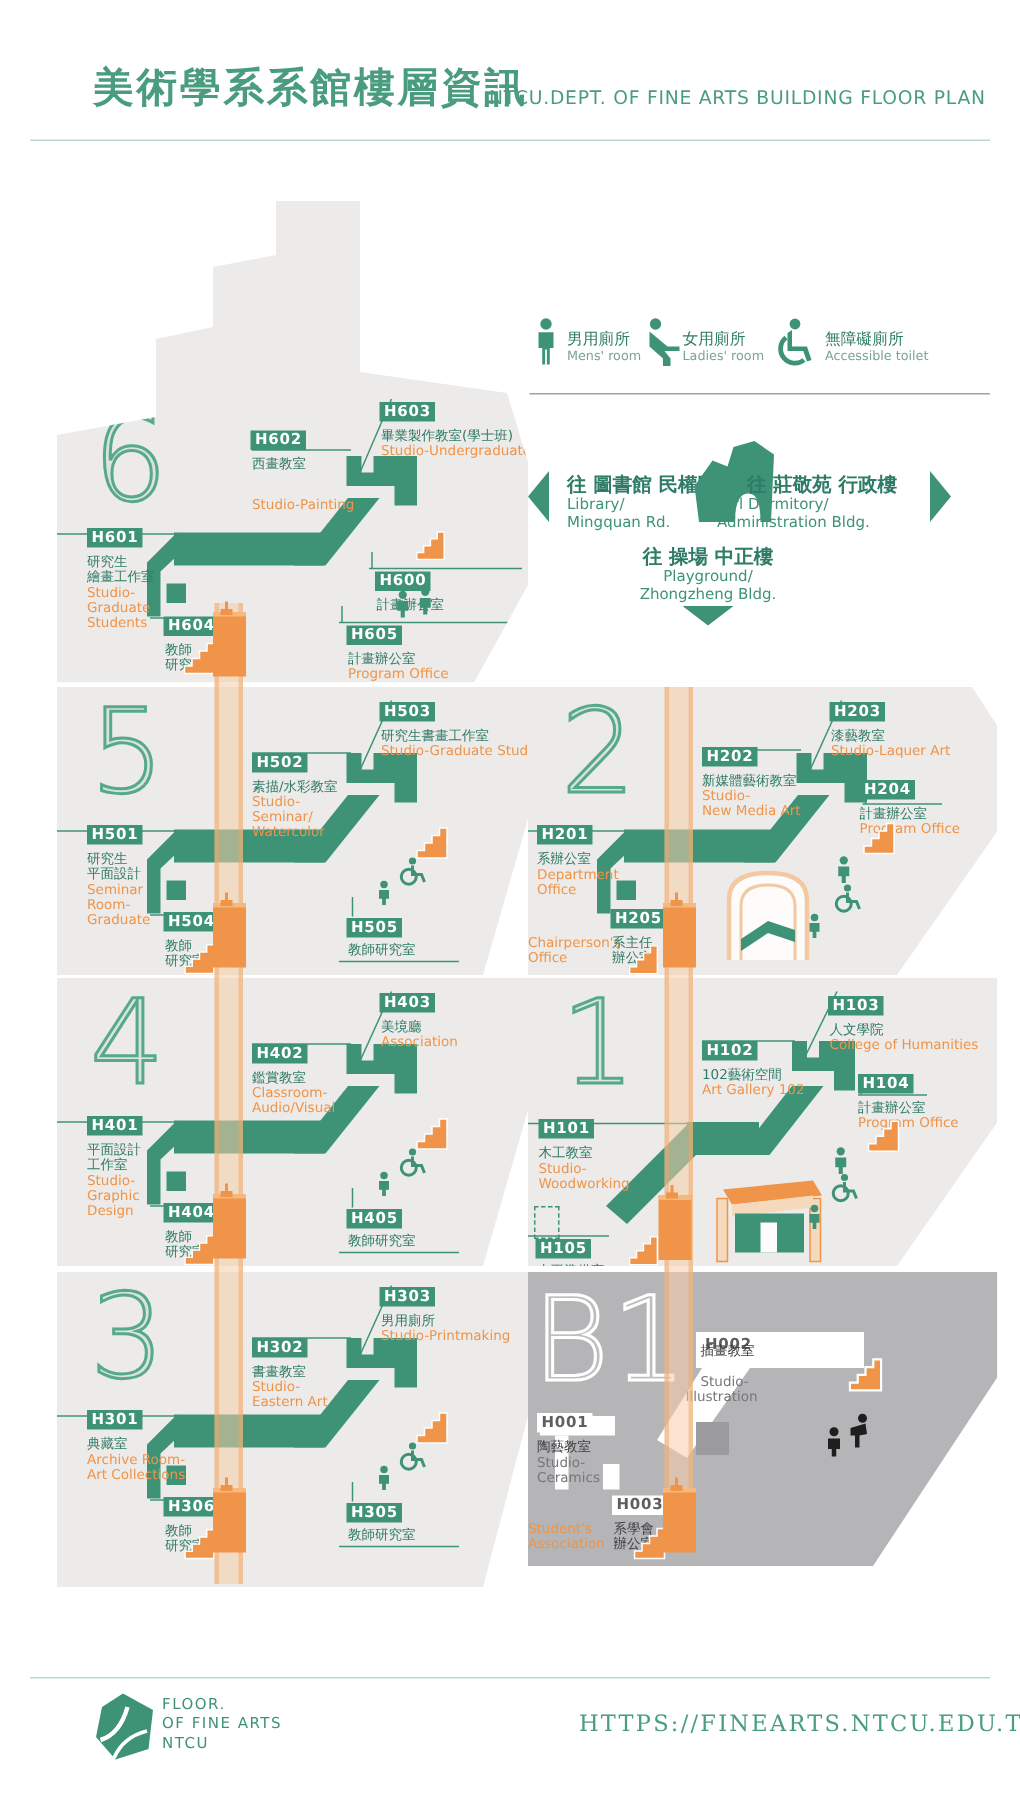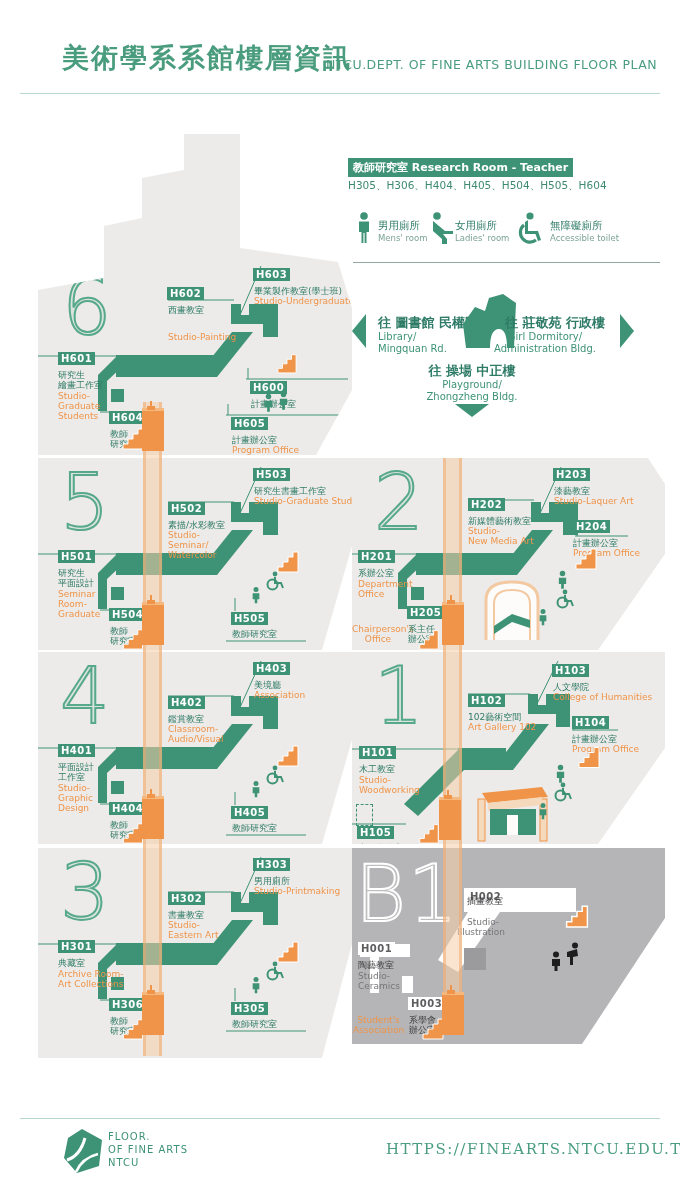--- a/index.html
+++ b/index.html
@@ -30,21 +30,21 @@
   .num{position:absolute;font-size:78px;line-height:1;font-weight:100;color:rgba(87,169,140,.12);
        -webkit-text-stroke:2px #57A98C;letter-spacing:2px;}
   .num.white{color:rgba(255,255,255,.12);-webkit-text-stroke:2px #FFFFFF;}
   .tag{position:absolute;background:#3E9376;color:#fff;font-size:10px;font-weight:bold;
        padding:1px 3px;line-height:11px;letter-spacing:.5px;white-space:nowrap;}
   .zh{position:absolute;color:#2E7B66;font-size:9px;line-height:10px;white-space:nowrap;}
   .en{position:absolute;color:#EF9449;font-size:9px;line-height:10px;white-space:nowrap;}
   .gray .tag{background:#fff;color:#5E5E60;}
   .gray .zh{color:#3F3F41;}
   .gray .en.dim{color:#77777A;}
-  .r{text-align:center;}
+  .r{text-align:left;}
   
   .band{position:absolute;width:13px;background:rgba(246,205,168,.55);
         border-left:3px solid rgba(238,166,104,.5);border-right:3px solid rgba(238,166,104,.5);z-index:2;}
   .lift{position:absolute;width:22px;height:40px;background:#EF9449;z-index:3;border-top:3px solid #F5B87E;}
   .lift:before{content:"";position:absolute;left:8px;top:-10px;width:2px;height:7px;background:#EF9449;}
   .lift:after{content:"";position:absolute;left:5px;top:-5px;width:8px;height:4px;background:#EF9449;}
   .icon{position:absolute;}
   
   .foot-dept{position:absolute;font-size:10px;color:#3E9376;letter-spacing:1px;line-height:13px;white-space:nowrap;}
   .foot-url{position:absolute;font-family:"DejaVu Serif","Liberation Serif",serif;font-size:15px;
@@ -52,22 +52,20 @@
 </style>
 </head>
 <body>
 
 <div id="page">
 
   <div class="title-zh">美術學系系館樓層資訊</div>
   <div class="title-en">NTCU.DEPT. OF FINE ARTS BUILDING FLOOR PLAN</div>
   <div class="hline" style="left:20px;top:93px;width:640px;"></div>
 
-  <div class="legend-tag">教師研究室 Research Room - Teacher</div>
-  <div class="legend-list">H305、H306、H404、H405、H504、H505、H604</div>
 
   <svg class="icon" style="left:356px;top:212px" width="16" height="32" viewBox="0 0 16 32">
     <circle cx="8" cy="4" r="3.8" fill="#3E9376"></circle>
     <path d="M3,9.5 H13 V20 H10.5 V31 H8.6 V21 H7.4 V31 H5.5 V20 H3 Z" fill="#3E9376"></path>
   </svg>
   <div class="t-zh abs" style="left:378px;top:219px">男用廁所</div>
   <div class="t-en abs" style="left:378px;top:233px">Mens' room</div>
 
   <svg class="icon" style="left:430px;top:212px" width="24" height="32" viewBox="0 0 24 32">
     <circle cx="7" cy="4" r="3.8" fill="#3E9376"></circle>

